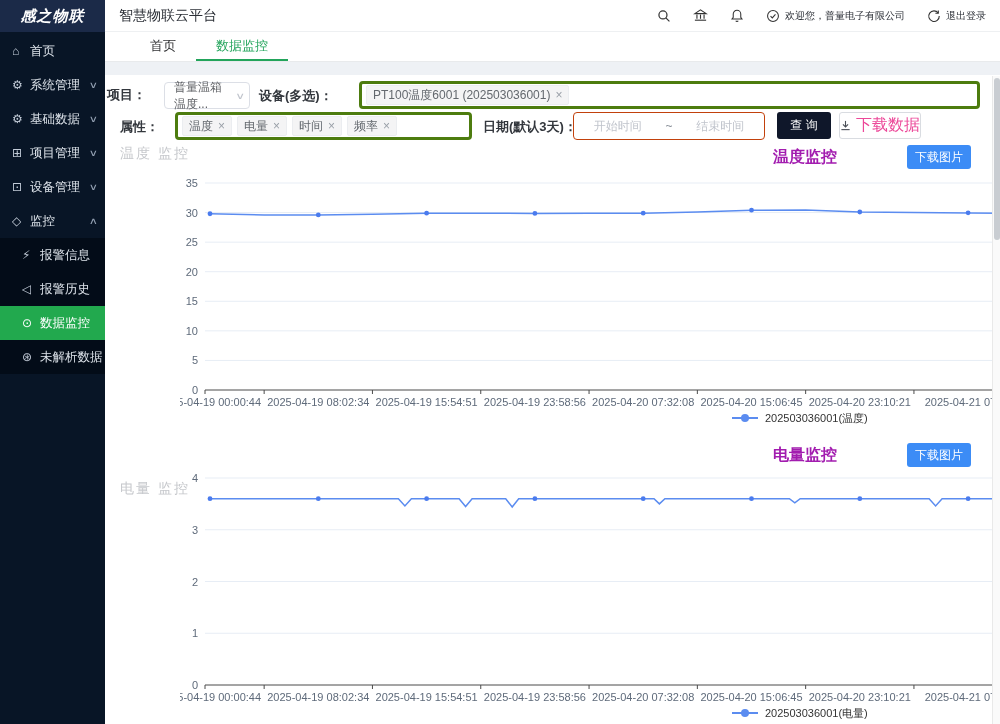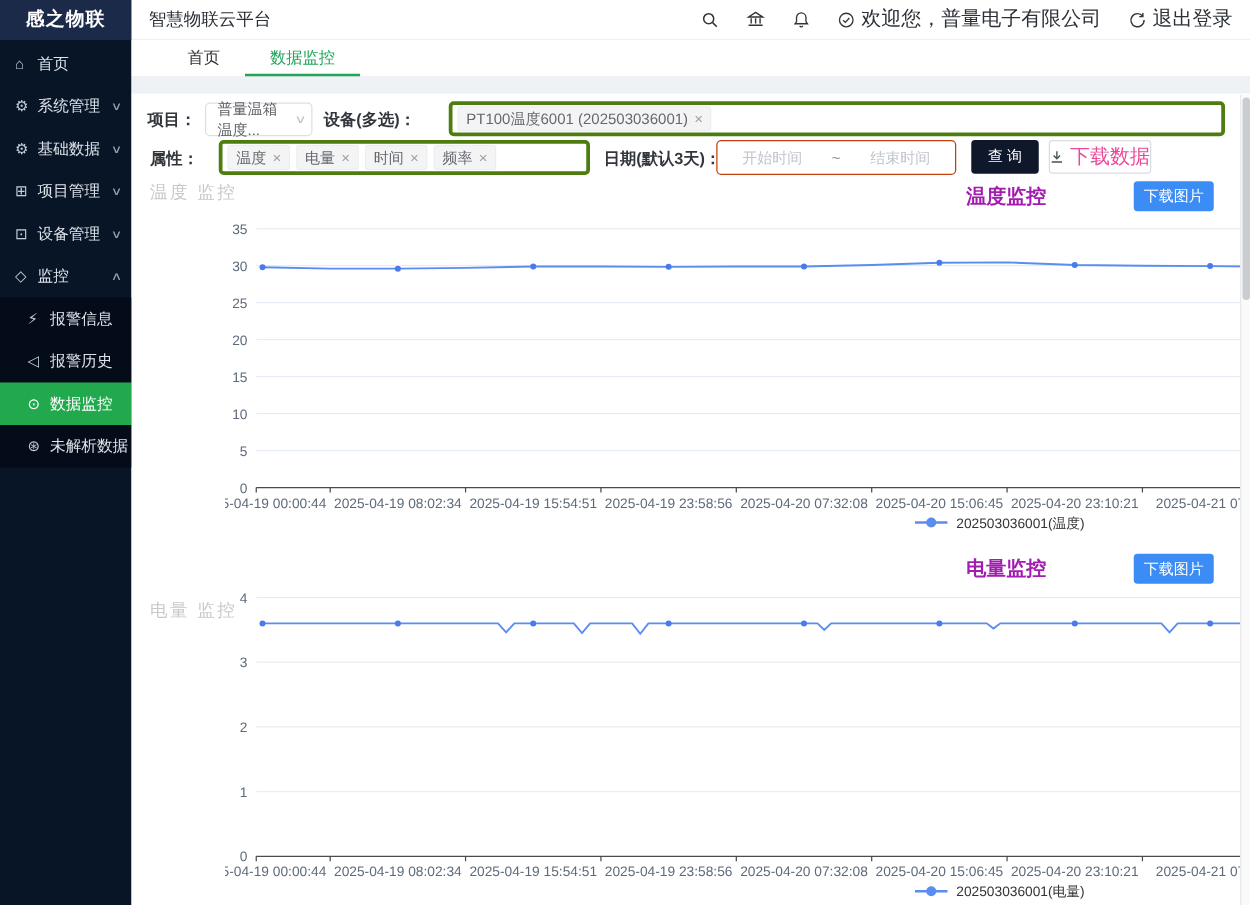--- a/index.html
+++ b/index.html
@@ -3,36 +3,36 @@
 <meta charset="utf-8">
 <style>
   * { margin:0; padding:0; box-sizing:border-box; }
   html,body { width:1000px; height:724px; overflow:hidden; background:#fff;
     font-family:"Liberation Sans","DejaVu Sans",sans-serif; }
   #app { position:relative; width:1000px; height:724px; }
 
   
   #sidebar { position:absolute; left:0; top:0; width:105px; height:724px; background:#081526; z-index:5; }
   .logo { height:32px; line-height:32px; text-align:center; background:#1b2a48; color:#fff;
-          font-size:15px; font-weight:bold; letter-spacing:1px; }
+          font-size:15px; font-weight:bold; letter-spacing:1px;font-style:italic; }
   #side-menu { padding-top:2px; }
   .mi { display:flex; align-items:center; height:34px; color:#dde3ea; font-size:12.5px; cursor:pointer; }
   .mi.top { padding:0 8px 0 12px; }
   .mi.sub { padding:0 8px 0 22px; background:#030c18; }
   .mi.active { background:#22a94e; color:#fff; }
   .mi-ic { width:18px; font-size:12px; color:#c3ccd8; flex:0 0 18px; }
   .mi.active .mi-ic { color:#fff; }
   .mi-lb { flex:1; white-space:nowrap; }
   .mi-ch { font-size:9px; color:#93a0b2; transform:scaleX(1.4); }
 
   
   #topbar { position:absolute; left:105px; top:0; width:895px; height:32px; background:#fff;
             border-bottom:1px solid #eef0f2; display:flex; align-items:center; z-index:4; }
   .tb-title { font-size:14px; color:#2b2f36; padding-left:14px; flex:1; }
-  .tb-right { display:flex; align-items:center; gap:22px; padding-right:14px; font-size:16px; color:#2b2f36; }
+  .tb-right { display:flex; align-items:center; gap:22px; padding-right:14px; font-size:10px; color:#2b2f36; }
   .tb-ic { display:inline-flex; align-items:center; cursor:pointer; color:#333; }
   .tb-group { display:inline-flex; align-items:center; gap:5px; cursor:pointer; }
   .tb-group svg { display:block; }
 
   
   #tabbar { position:absolute; left:105px; top:32px; width:895px; height:30px; background:#fff;
             border-bottom:1px solid #e8eaec; display:flex; align-items:stretch; padding-left:25px; z-index:4; }
   .tab { display:flex; align-items:center; padding:0 20px; font-size:13px; color:#303133; cursor:pointer;
          border-bottom:2px solid transparent; }
   .tab.active { color:#22a45b; border-bottom-color:#22a45b; }
@@ -173,21 +173,21 @@
 
   <div id="tabbar">
     <span class="tab">首页</span>
     <span class="tab active">数据监控</span>
   </div>
 
   <div id="graygap"></div>
 
   <div id="panel">
 
-    <span class="flabel" style="left:13px; top:7px;">项目：</span>
+    <span class="flabel" style="left:2px; top:7px;font-family:Liberation Mono, monospace;">项目：</span>
     <div class="select" style="left:59px; top:7px; width:86px;">
       <span>普量温箱温度...</span>
       <span class="caret">∨</span>
     </div>
     <span class="flabel" style="left:154px; top:7px;">设备(多选)：</span>
     <div class="tagbox" style="left:254px; top:6px; width:621px;">
       <span class="tag">
         <span>PT100温度6001 (202503036001)</span>
         <span class="x">×</span>
       </span>

